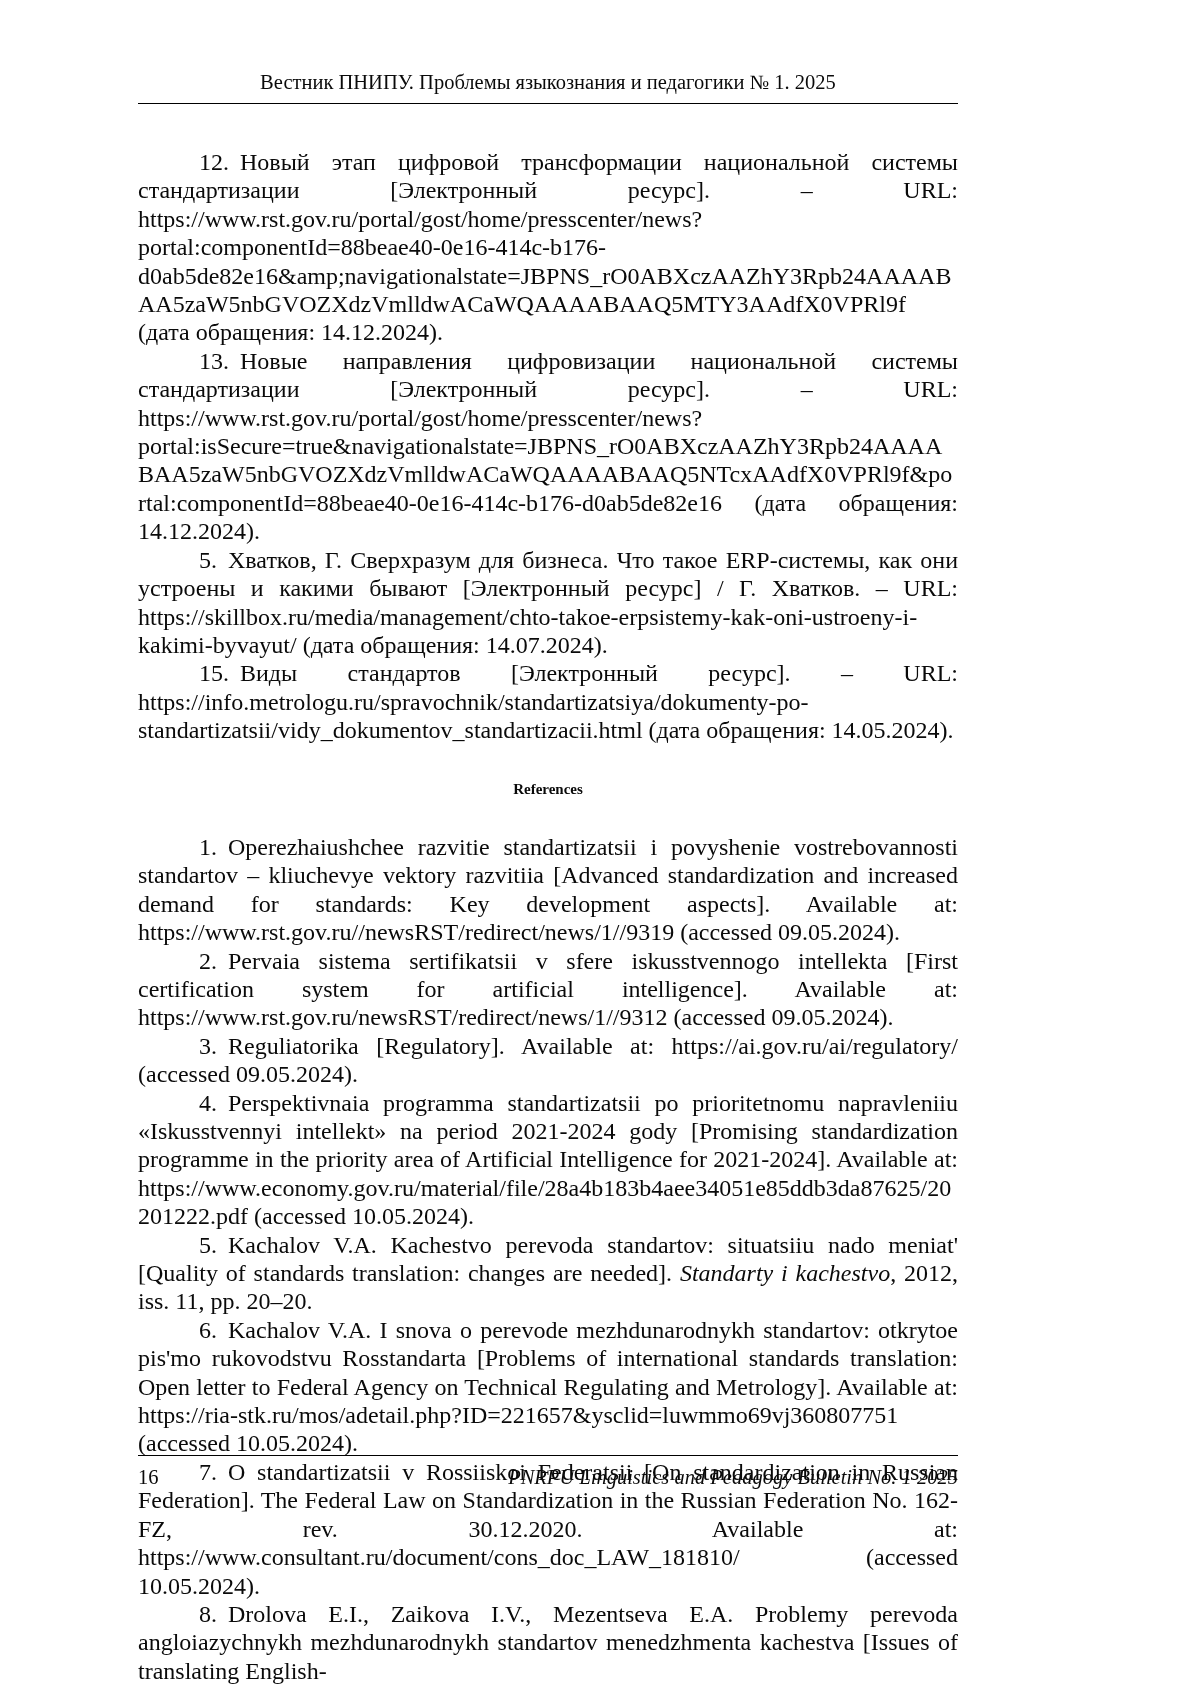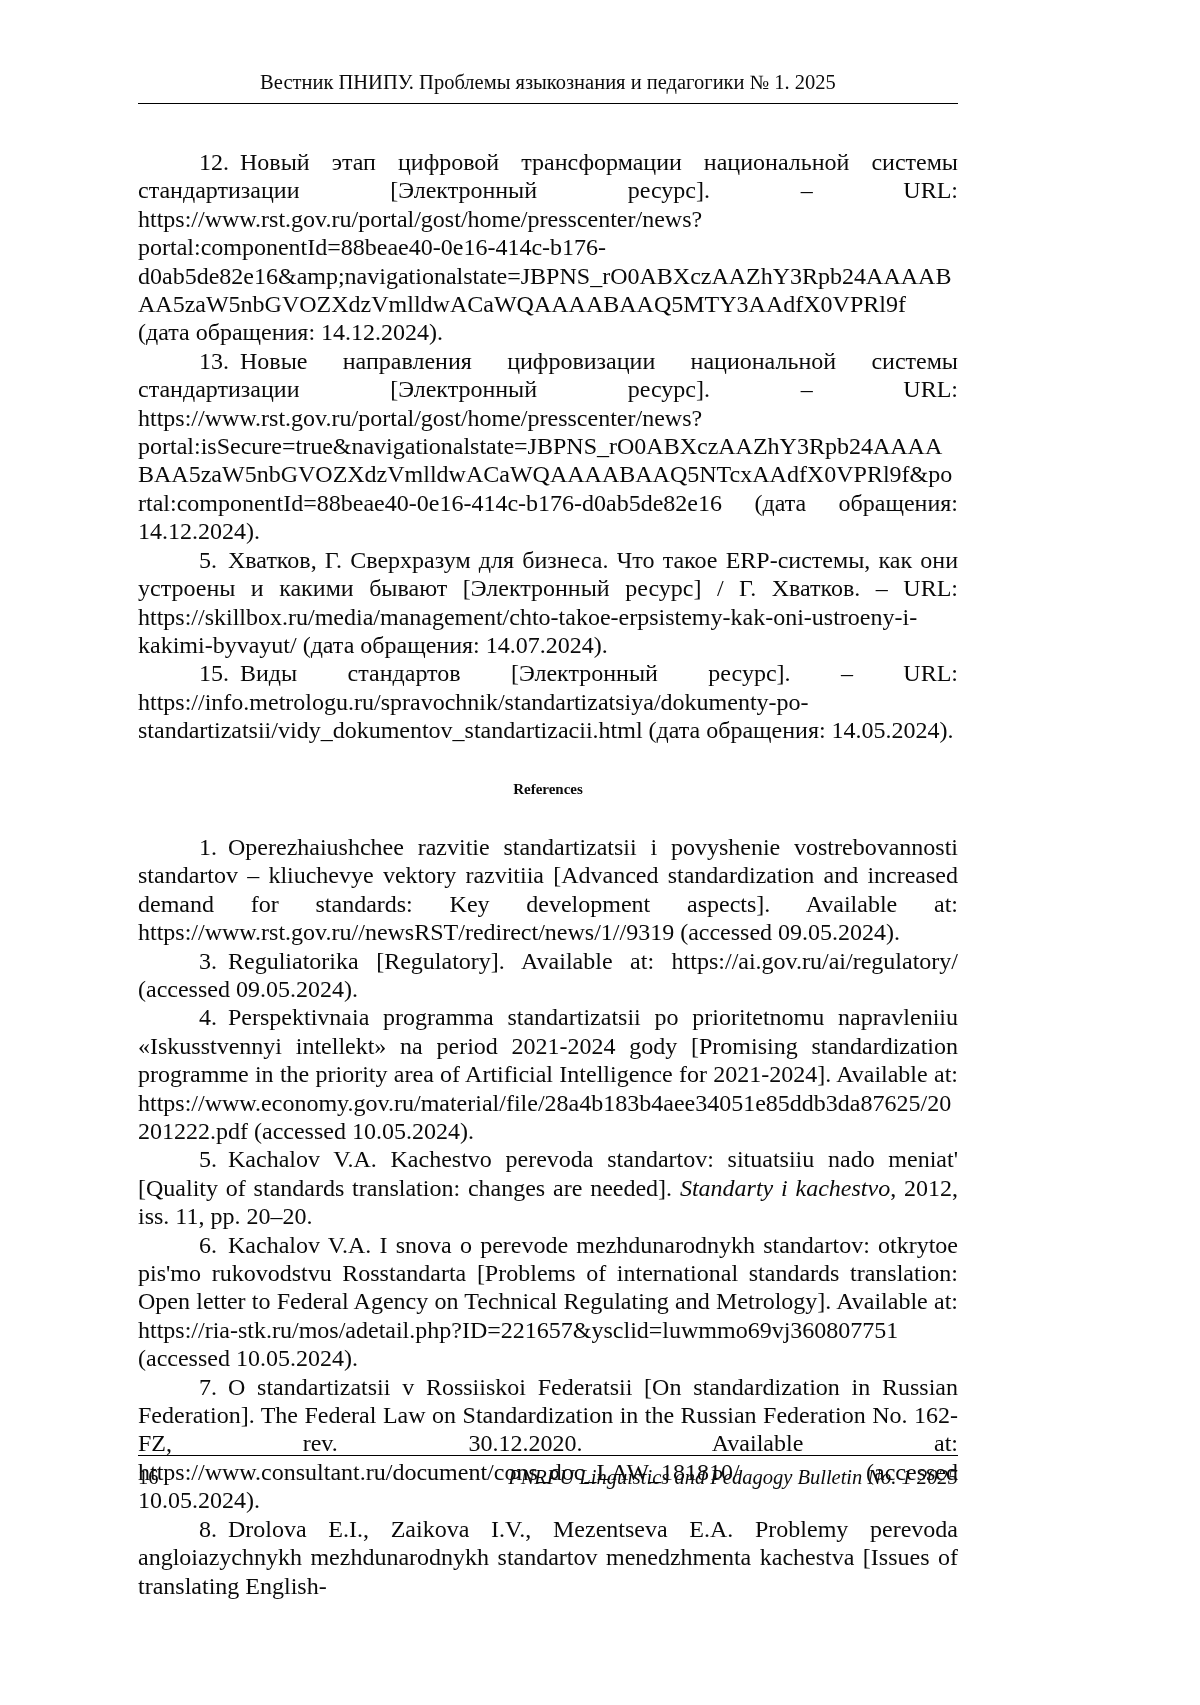--- a/index.html
+++ b/index.html
@@ -88,20 +88,21 @@
         <p class="ref"><span class="ref-num">12.</span><span>Новый этап цифровой трансформации национальной системы стандартизации [Электронный ресурс]. – URL: https://www.rst.gov.ru/portal/gost/home/presscenter/news?portal:componentId=88beae40-0e16-414c-b176-d0ab5de82e16&amp;amp;navigationalstate=JBPNS_rO0ABXczAAZhY3Rpb24AAAABAA5zaW5nbGVOZXdzVmlldwACaWQAAAABAAQ5MTY3AAdfX0VPRl9f (дата обращения: 14.12.2024).</span></p>
         <p class="ref"><span class="ref-num">13.</span><span>Новые направления цифровизации национальной системы стандартизации [Электронный ресурс]. – URL: https://www.rst.gov.ru/portal/gost/home/presscenter/news?portal:isSecure=true&amp;navigationalstate=JBPNS_rO0ABXczAAZhY3Rpb24AAAABAA5zaW5nbGVOZXdzVmlldwACaWQAAAABAAQ5NTcxAAdfX0VPRl9f&amp;portal:componentId=88beae40-0e16-414c-b176-d0ab5de82e16 (дата обращения: 14.12.2024).</span></p>
         <p class="ref"><span class="ref-num">5.</span><span>Хватков, Г. Сверхразум для бизнеса. Что такое ERP-системы, как они устроены и какими бывают [Электронный ресурс] / Г. Хватков. – URL: https://skillbox.ru/media/management/chto-takoe-erpsistemy-kak-oni-ustroeny-i-kakimi-byvayut/ (дата обращения: 14.07.2024).</span></p>
         <p class="ref"><span class="ref-num">15.</span><span>Виды стандартов [Электронный ресурс]. – URL: https://info.metrologu.ru/spravochnik/standartizatsiya/dokumenty-po-standartizatsii/vidy_dokumentov_standartizacii.html (дата обращения: 14.05.2024).</span></p>
       </section>
 
     <h2 class="refs-heading">References</h2>
 
     <section id="english-refs">
         <p class="ref"><span class="ref-num">1.</span><span>Operezhaiushchee razvitie standartizatsii i povyshenie vostrebovannosti standartov – kliuchevye vektory razvitiia [Advanced standardization and increased demand for standards: Key development aspects]. Available at: https://www.rst.gov.ru//newsRST/redirect/news/1//9319 (accessed 09.05.2024).</span></p>
+        <p class="ref"><span class="ref-num">2.</span><span>Pervaia sistema sertifikatsii v sfere iskusstvennogo intellekta [First certification system for artificial intelligence]. Available at: https://www.rst.gov.ru/newsRST/redirect/news/1//9312 (accessed 09.05.2024).</span></p>
         <p class="ref"><span class="ref-num">3.</span><span>Reguliatorika [Regulatory]. Available at: https://ai.gov.ru/ai/regulatory/ (accessed 09.05.2024).</span></p>
         <p class="ref"><span class="ref-num">4.</span><span>Perspektivnaia programma standartizatsii po prioritetnomu napravleniiu «Iskusstvennyi intellekt» na period 2021-2024 gody [Promising standardization programme in the priority area of Artificial Intelligence for 2021-2024]. Available at: https://www.economy.gov.ru/material/file/28a4b183b4aee34051e85ddb3da87625/20201222.pdf (accessed 10.05.2024).</span></p>
         <p class="ref"><span class="ref-num">5.</span><span>Kachalov V.A. Kachestvo perevoda standartov: situatsiiu nado meniat' [Quality of standards translation: changes are needed]. </span><span class="italic">Standarty i kachestvo</span><span>, 2012, iss. 11, pp. 20–20.</span></p>
         <p class="ref"><span class="ref-num">6.</span><span>Kachalov V.A. I snova o perevode mezhdunarodnykh standartov: otkrytoe pis'mo rukovodstvu Rosstandarta [Problems of international standards translation: Open letter to Federal Agency on Technical Regulating and Metrology]. Available at: https://ria-stk.ru/mos/adetail.php?ID=221657&amp;ysclid=luwmmo69vj360807751 (accessed 10.05.2024).</span></p>
         <p class="ref"><span class="ref-num">7.</span><span>O standartizatsii v Rossiiskoi Federatsii [On standardization in Russian Federation]. The Federal Law on Standardization in the Russian Federation No. 162-FZ, rev. 30.12.2020. Available at: https://www.consultant.ru/document/cons_doc_LAW_181810/ (accessed 10.05.2024).</span></p>
         <p class="ref"><span class="ref-num">8.</span><span>Drolova E.I., Zaikova I.V., Mezentseva E.A. Problemy perevoda angloiazychnykh mezhdunarodnykh standartov menedzhmenta kachestva [Issues of translating English-</span></p>
       </section>
   </main>
 
   <footer class="text-block page-footer">

